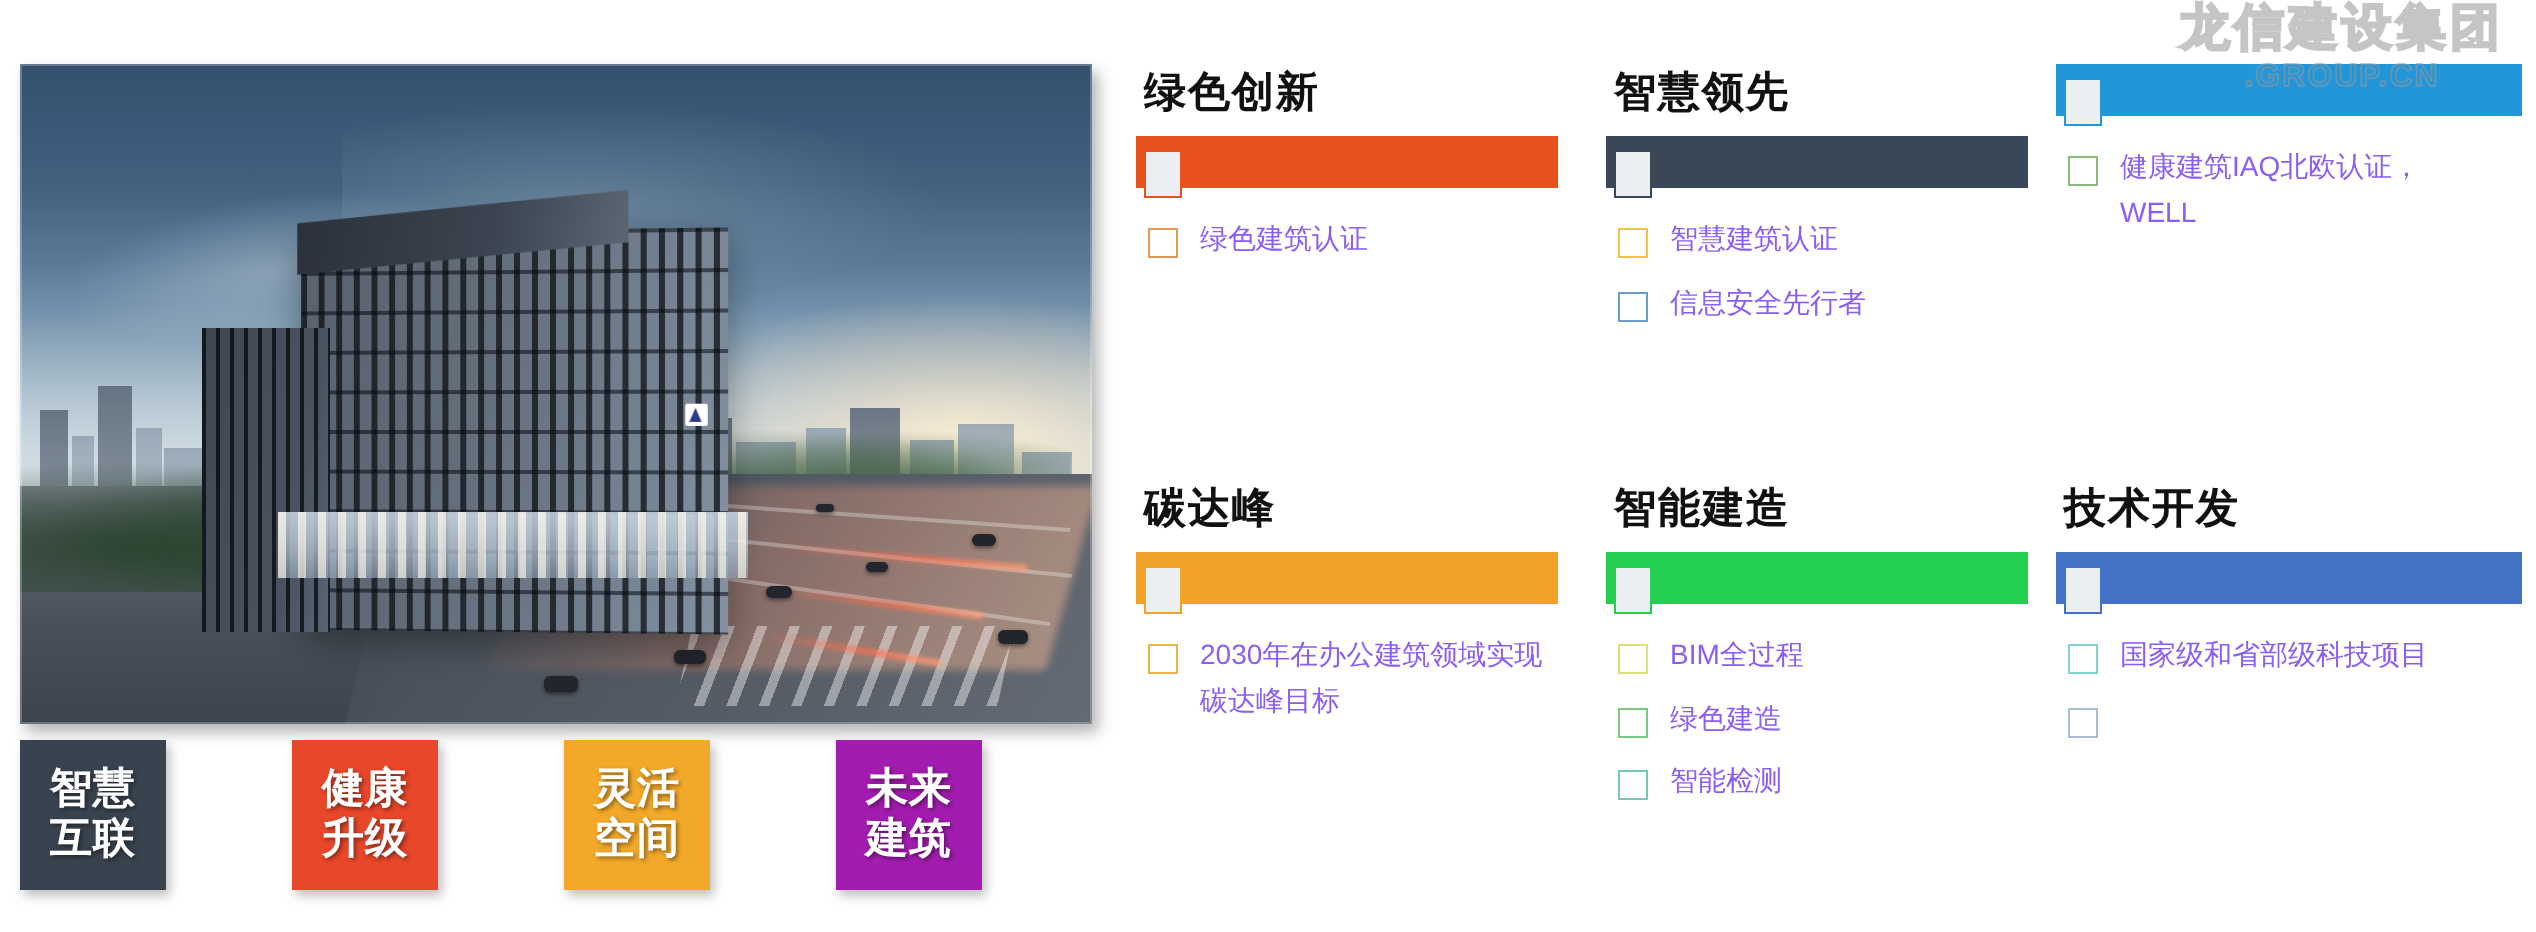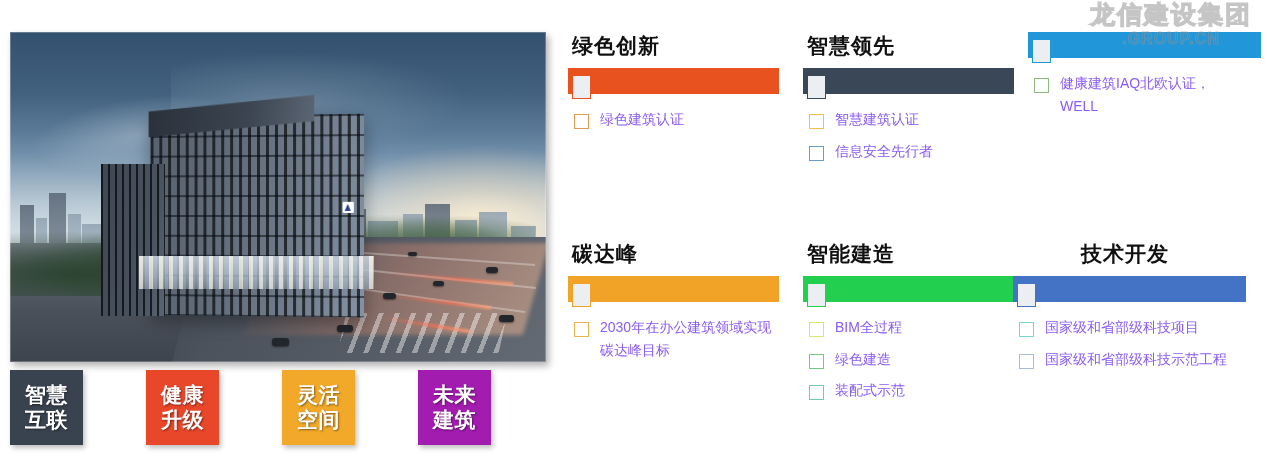--- a/index.html
+++ b/index.html
@@ -531,39 +531,38 @@
       <li class="item">
         <span class="cbox" style="border-color: rgb(219, 226, 122);"></span>
         <span class="item-text">BIM全过程</span>
       </li>
       <li class="item">
         <span class="cbox" style="border-color: rgb(118, 201, 127);"></span>
         <span class="item-text">绿色建造</span>
       </li>
       <li class="item">
         <span class="cbox" style="border-color: rgb(114, 201, 180);"></span>
-        <span class="item-text">装配式示范</span>
+        <span class="item-text">智能检测</span>
       </li>
     </ul>
   </div>
 
-  <div class="cell" style="left:453px; top:240px;text-align:center;">
+  <div class="cell" style="left:468px; top:240px;">
     <div class="cell-title">技术开发</div>
     <div class="cell-bar" style="width:233px;">
       <div class="bar-fill" style="background: rgb(68, 114, 196);"></div>
       <div class="bar-chip" style="border-color: rgb(68, 114, 196);"></div>
     </div>
     <ul class="items">
       <li class="item">
         <span class="cbox" style="border-color: rgb(127, 212, 207);"></span>
         <span class="item-text">国家级和省部级科技项目</span>
       </li>
       <li class="item">
         <span class="cbox" style="border-color: rgb(168, 188, 212);"></span>
-        <span class="item-text">国家级和省部级科技示范工程</span>
       </li>
     </ul>
   </div>
 </div>
 
 <div class="watermark">
   <div class="wm-cn">龙信建设集团</div>
   <div class="wm-en">.GROUP.CN</div>
 </div>
 

